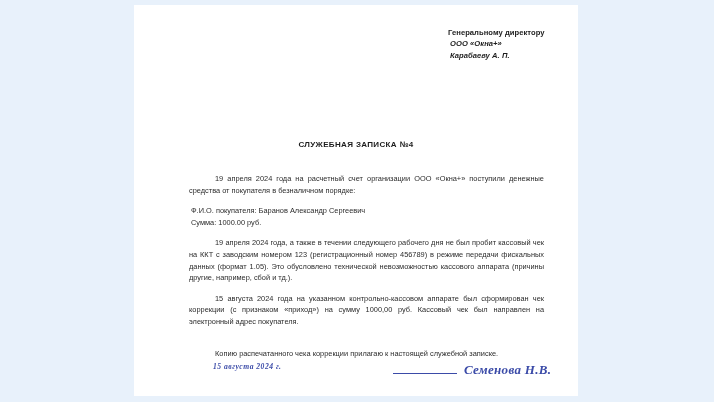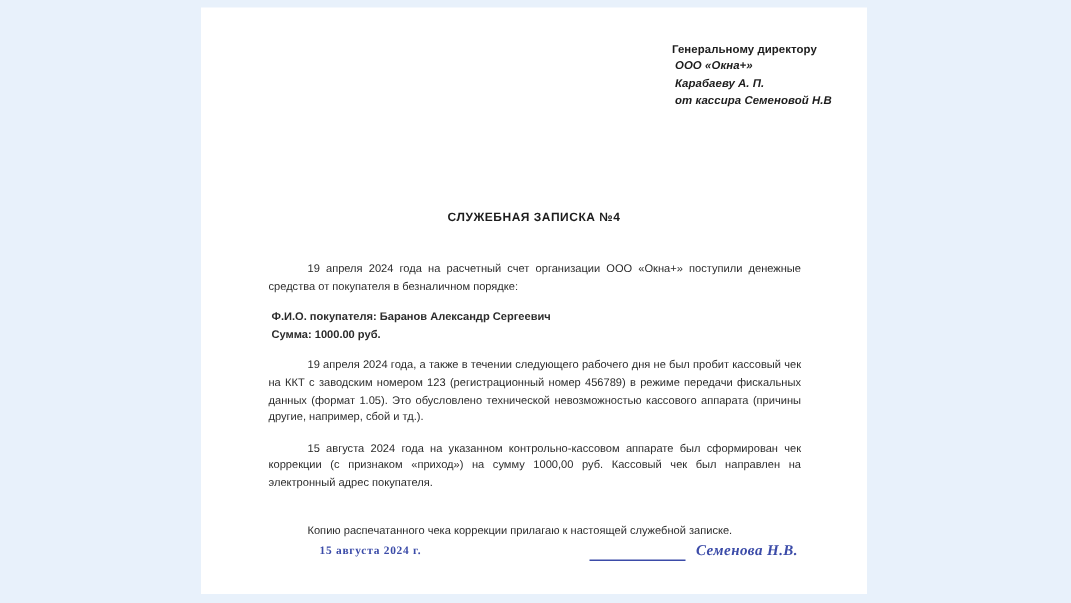--- a/index.html
+++ b/index.html
@@ -55,21 +55,21 @@
     top: 135px;
     width: 444px;
     text-align: center;
     font-size: 8px;
     font-weight: bold;
     color: #1c1c1c;
     letter-spacing: 0.35px;
   }
   .body-block {
     position: absolute;
-    left: 45px;
+    left: 55px;
     top: 168px;
     width: 355px;
     font-size: 7.4px;
     line-height: 11.6px;
     color: #2b2b2b;
     text-align: justify;
   }
   .para {
     margin: 0 0 9px 0;
     text-indent: 26px;
@@ -78,34 +78,34 @@
     margin-bottom: 0;
     margin-top: 20px;
   }
   .subline {
     margin: 0;
     text-indent: 2px;
     text-align: left;
   }
   .sub-group {
     margin: 0 0 9px 0;
-    font-weight: bold;
   }
   .sign-row {
     position: absolute;
     left: 0;
     top: 357px;
     width: 444px;
     height: 22px;
   }
   .sign-date {
     position: absolute;
     left: 79px;
     top: 0;
     font-family: "Liberation Serif", serif;
+    font-style: italic;
     font-weight: bold;
     font-size: 7.6px;
     color: #3b4ba8;
     letter-spacing: 0.5px;
     white-space: nowrap;
   }
   .sign-line {
     position: absolute;
     left: 259px;
     top: 11px;
@@ -113,38 +113,37 @@
     height: 0;
     border-bottom: 1.1px solid #3b4ba8;
   }
   .sign-name {
     position: absolute;
     left: 330px;
     top: 0;
     font-family: "Liberation Serif", serif;
     font-style: italic;
     font-weight: bold;
-    font-size: 10px;
+    font-size: 13px;
     color: #3b4ba8;
     letter-spacing: 0.3px;
     white-space: nowrap;
   }
 </style>
 </head>
 <body>
 
 <div class="viewport">
   <div class="page">
     <div class="page-inner">
 
       <div class="addressee">
         <div class="line">Генеральному директору</div>
         <div class="line indent">ООО «Окна+»</div>
         <div class="line indent">Карабаеву А. П.</div>
-        <div class="line indent">от кассира Семеновой Н.В</div>
       </div>
 
       <div class="doc-title">СЛУЖЕБНАЯ ЗАПИСКА №4</div>
 
       <div class="body-block">
         <p class="para">19 апреля 2024 года на расчетный счет организации ООО «Окна+» поступили денежные средства от покупателя в безналичном порядке:</p>
         <div class="sub-group">
           <p class="subline">Ф.И.О. покупателя: Баранов Александр Сергеевич</p>
           <p class="subline">Сумма: 1000.00 руб.</p>
         </div>

